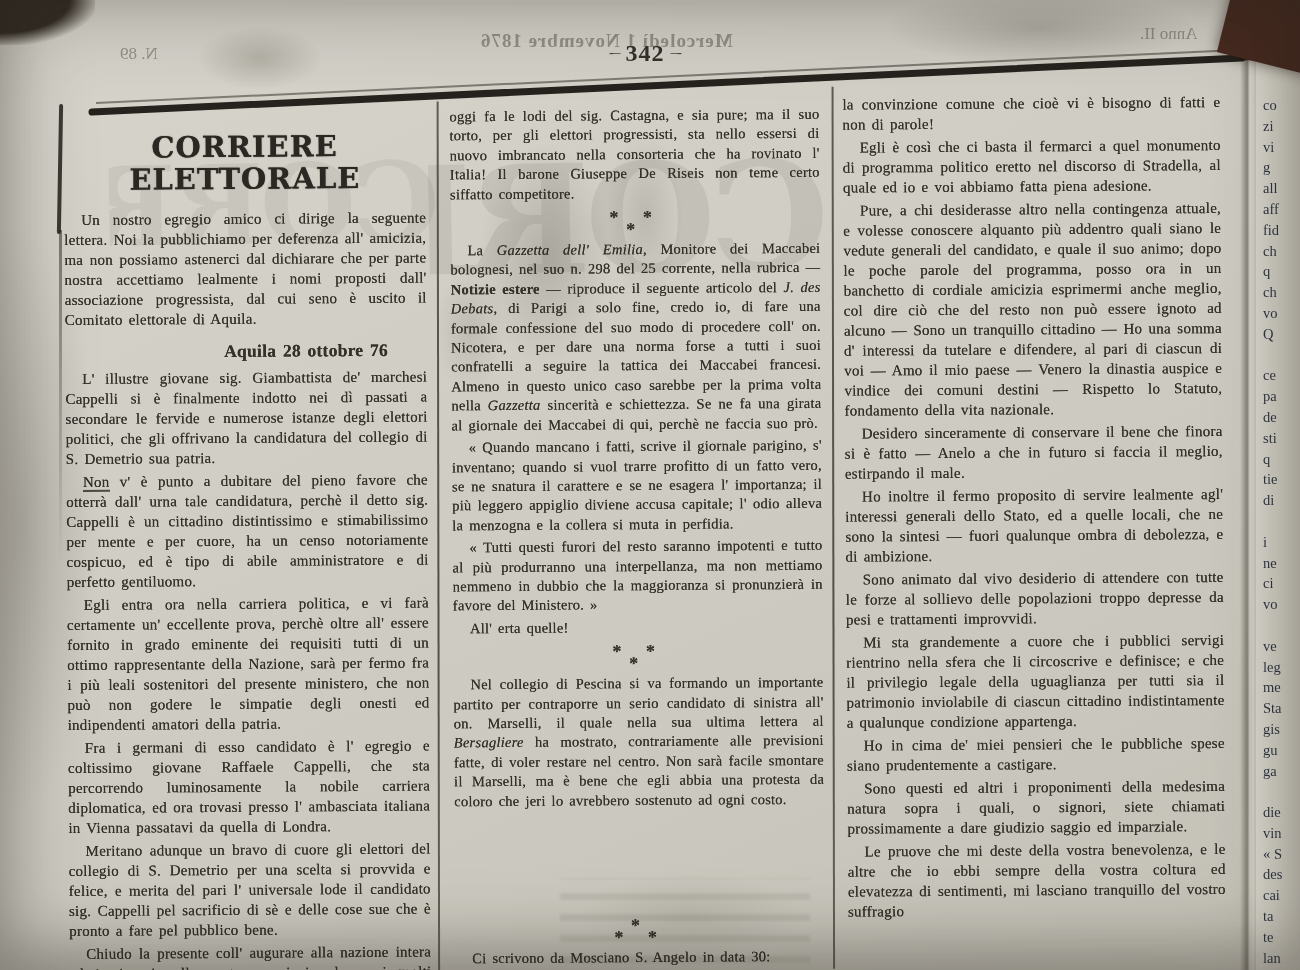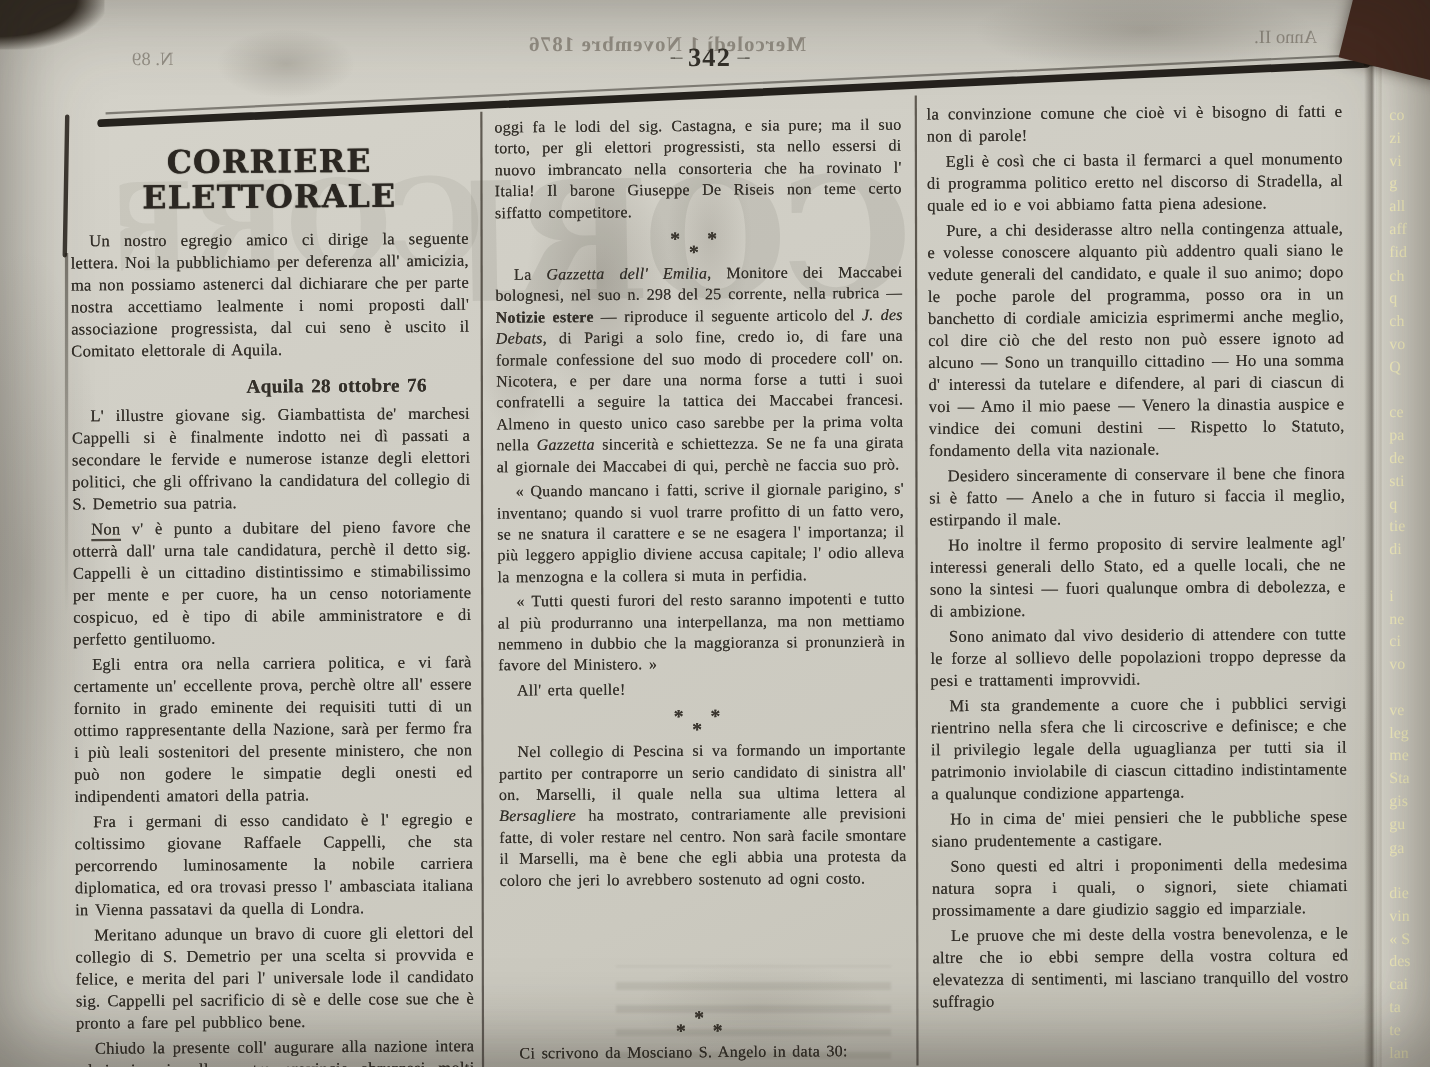--- a/index.html
+++ b/index.html
@@ -76,21 +76,21 @@
     font-size:29px;line-height:32px;text-align:center;text-indent:0;
     letter-spacing:1px;word-spacing:10px;color:#2b2722;
     text-shadow:0 0 1px rgba(40,35,28,.9);}
   .dateline{margin:9px 0 7px;padding-left:120px;text-align:center;font-weight:bold;
     font-size:17.5px;text-indent:0;}
   .sep{margin:5px 0;text-align:center;font-size:18px;font-weight:bold;
     line-height:12px;letter-spacing:9px;text-indent:0;color:#3a362f;}
 
   
   .edge-strip{position:absolute;left:1263px;top:95px;width:36px;height:875px;overflow:hidden;
-    color:#fef9c3;font-size:14.5px;line-height:20.8px;opacity:.85;white-space:pre;}
+    color:#0f172a;font-size:14.5px;line-height:20.8px;opacity:.85;white-space:pre;}
 </style>
 </head>
 <body>
 
 <div class="photo">
   <div class="paper"></div>
 
   <div class="ghostword g1">CORRIERE</div>
   <div class="ghostword g2">CORRIERE</div>
   <div class="ghost-lines"></div>

